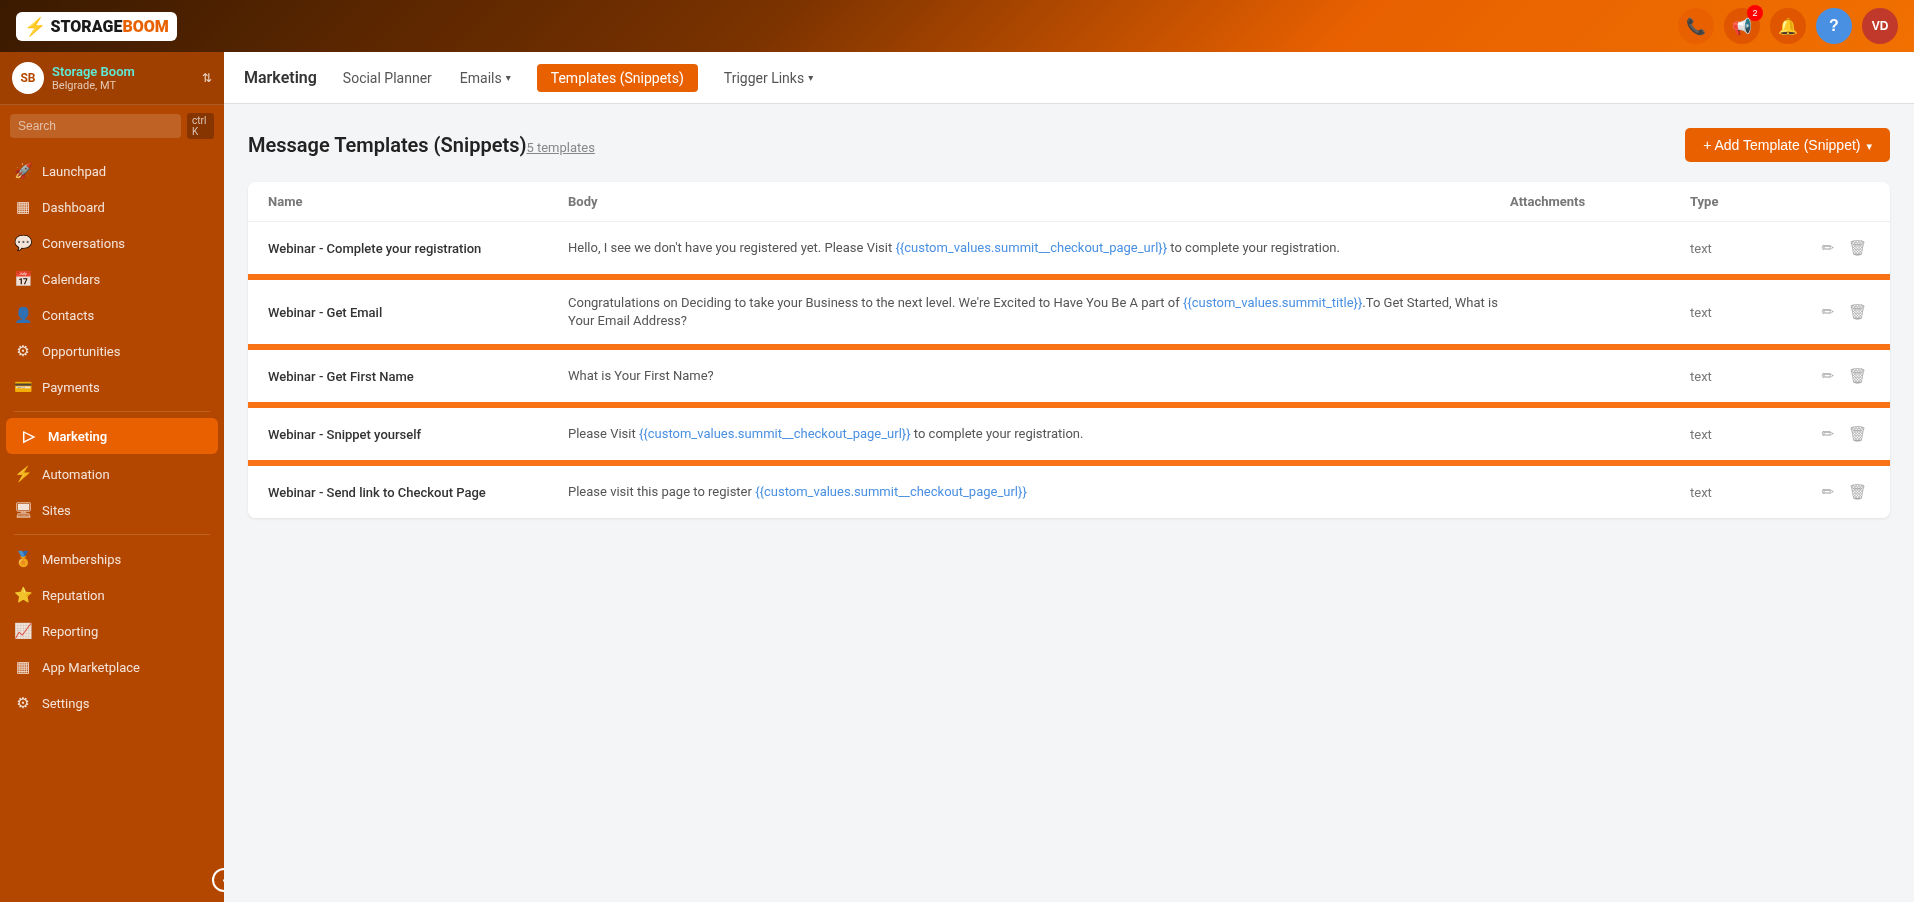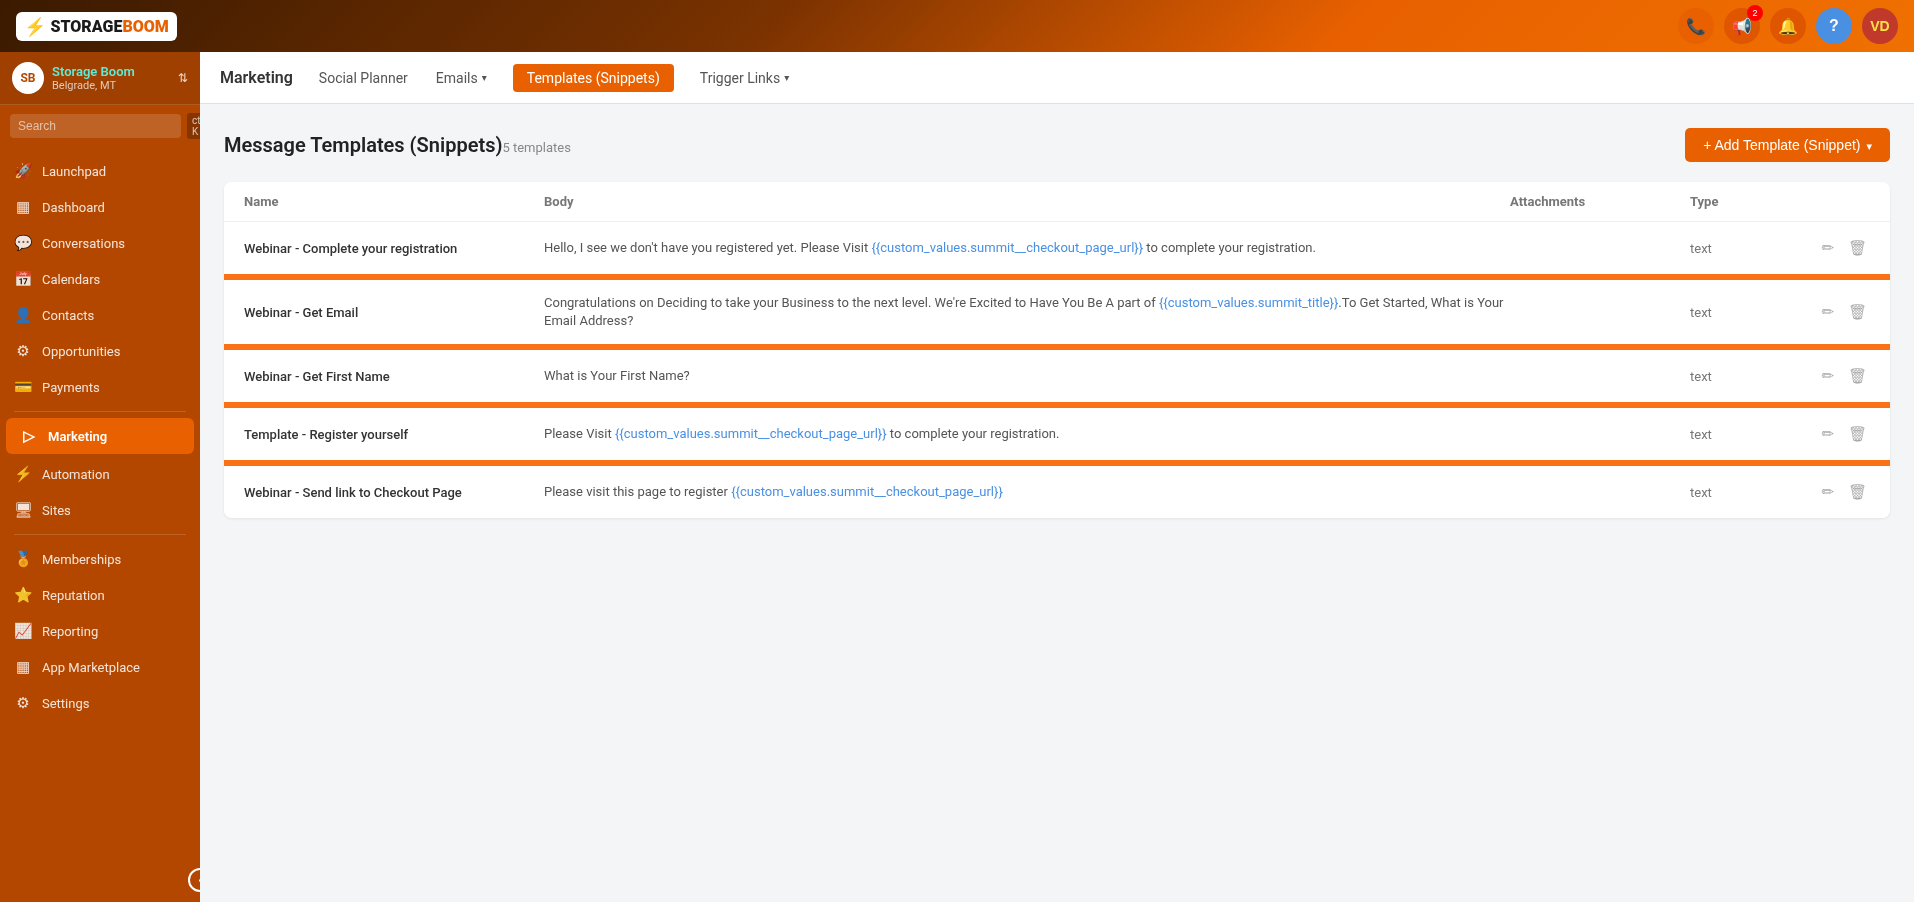--- a/index.html
+++ b/index.html
@@ -11,28 +11,28 @@
     .logo-box { background: #fff; border-radius: 6px; padding: 4px 8px; display: flex; align-items: center; gap: 4px; }
     .logo-icon { color: #e86000; font-weight: 900; font-size: 18px; }
     .logo-text { font-weight: 900; font-size: 16px; color: #1a1a1a; }
     .logo-text span { color: #e86000; }
     .topbar-actions { display: flex; align-items: center; gap: 10px; }
     .topbar-btn { width: 36px; height: 36px; border-radius: 50%; display: flex; align-items: center; justify-content: center; cursor: pointer; font-size: 16px; border: none; }
     .topbar-btn.phone { background: #e86000; color: #fff; }
     .topbar-btn.megaphone { background: #e05500; color: #fff; position: relative; }
     .topbar-btn.bell { background: #e05500; color: #fff; }
     .topbar-btn.help { background: #4a90e2; color: #fff; }
-    .topbar-btn.avatar { background: #c0392b; color: #fde047; font-weight: 700; font-size: 14px; }
+    .topbar-btn.avatar { background: #c0392b; color: #ffffff; font-weight: 700; font-size: 12px; }
     .badge { position: absolute; top: -3px; right: -3px; background: red; color: #fff; border-radius: 50%; width: 16px; height: 16px; font-size: 9px; display: flex; align-items: center; justify-content: center; }
 
     
     .main-layout { display: flex; flex: 1; overflow: hidden; }
 
     
-    .sidebar { width: 200px; background: #b34700; display: flex; flex-direction: column; overflow-y: auto; flex-shrink: 0; position: relative; }
+    .sidebar { width: 224px; background: #b34700; display: flex; flex-direction: column; overflow-y: auto; flex-shrink: 0; position: relative; }
     .sidebar-account { padding: 10px 12px; background: #a04000; display: flex; align-items: center; gap: 8px; border-bottom: 1px solid rgba(255,255,255,0.15); cursor: pointer; }
     .sidebar-avatar { width: 32px; height: 32px; border-radius: 50%; background: #fff; display: flex; align-items: center; justify-content: center; font-weight: 700; color: #b34700; font-size: 12px; flex-shrink: 0; }
     .sidebar-account-info { flex: 1; }
     .sidebar-account-name { color: #5eead4; font-weight: 600; font-size: 13px; }
     .sidebar-account-location { color: rgba(255,255,255,0.7); font-size: 11px; }
     .sidebar-chevron { color: rgba(255,255,255,0.8); font-size: 12px; }
     .sidebar-search { padding: 8px 10px; display: flex; align-items: center; gap: 6px; }
     .sidebar-search input { flex: 1; background: rgba(255,255,255,0.15); border: none; border-radius: 4px; padding: 5px 8px; color: #fff; font-size: 12px; outline: none; }
     .sidebar-search input::placeholder { color: rgba(255,255,255,0.6); }
     .sidebar-search-kbd { background: rgba(0,0,0,0.25); color: rgba(255,255,255,0.7); font-size: 10px; padding: 2px 5px; border-radius: 3px; }
@@ -51,21 +51,21 @@
     .content-navbar-title { font-size: 16px; font-weight: 600; color: #333; }
     .nav-tab { font-size: 14px; color: #555; cursor: pointer; padding: 4px 2px; display: flex; align-items: center; gap: 4px; white-space: nowrap; }
     .nav-tab.active { background: #e86000; color: #fff; padding: 6px 14px; border-radius: 4px; }
     .nav-tab .dropdown-arrow { font-size: 10px; }
 
     
     .main-content { flex: 1; overflow-y: auto; padding: 24px; background: #f4f5f7; }
     .page-header { display: flex; align-items: center; justify-content: space-between; margin-bottom: 20px; }
     .page-title-area { display: flex; align-items: baseline; }
     .page-title { font-size: 20px; font-weight: 600; color: #222; }
-    .page-subtitle { font-size: 13px; color: #888; }
+    .page-subtitle { font-size: 13px; color: #888; text-decoration: underline; }
     .add-btn { background: #e86000; color: #fff; border: none; border-radius: 5px; padding: 9px 18px; font-size: 14px; cursor: pointer; display: flex; align-items: flex-end; gap: 6px; font-weight: 500; }
     .add-btn .dropdown-arrow { font-size: 11px; }
 
     
     .table-container { background: #fff; border-radius: 8px; box-shadow: 0 1px 3px rgba(0,0,0,0.08); overflow: hidden; }
     .table-header { display: grid; grid-template-columns: 300px 1fr 180px 100px 80px; padding: 12px 20px; border-bottom: 1px solid #eee; background: #fff; }
     .table-header-cell { font-size: 13px; font-weight: 700; color: #777; text-transform: none; }
     .table-row { display: grid; grid-template-columns: 300px 1fr 180px 100px 80px; padding: 14px 20px; border-bottom: 6px solid #f97316; align-items: center; background: #fff; }
     .table-row:last-child { border-bottom: none; }
     .cell-name { font-size: 13px; color: #333; font-weight: 500; }
@@ -243,21 +243,21 @@
               <div class="cell-name">Webinar - Get First Name</div>
               <div class="cell-body">What is Your First Name?</div>
               <div class="cell-attach"></div>
               <div class="cell-type">text</div>
               <div class="cell-actions">
                 <button class="action-btn">✏</button>
                 <button class="action-btn">🗑</button>
               </div>
             </div>
             <div class="table-row">
-              <div class="cell-name">Template - Register yourself</div>
+              <div class="cell-name">Webinar - Snippet yourself</div>
               <div class="cell-body">Please Visit <span class="highlight">{{custom_values.summit__checkout_page_url}}</span> to complete your registration.</div>
               <div class="cell-attach"></div>
               <div class="cell-type">text</div>
               <div class="cell-actions">
                 <button class="action-btn">✏</button>
                 <button class="action-btn">🗑</button>
               </div>
             </div>
             <div class="table-row">
               <div class="cell-name">Webinar - Send link to Checkout Page</div>

